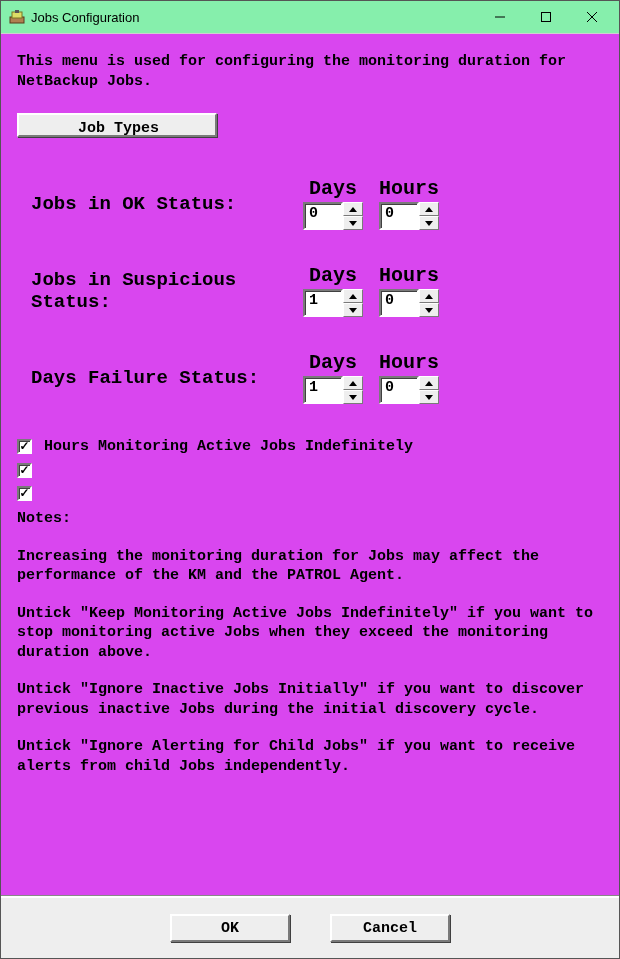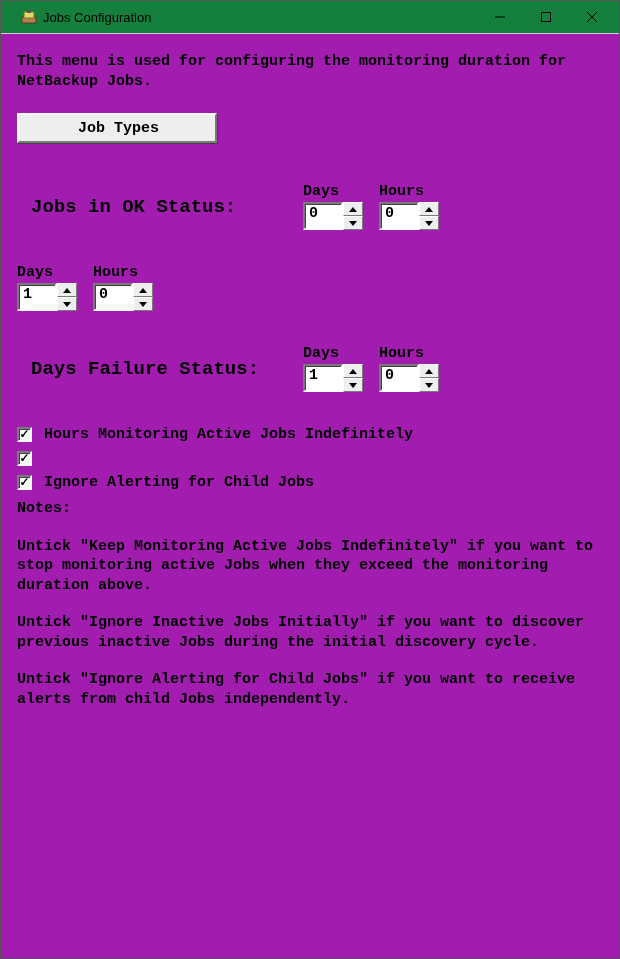--- a/index.html
+++ b/index.html
@@ -15,25 +15,25 @@
     width: 620px;
     height: 959px;
     background: #ffffff;
     border: 1px solid #555;
     box-sizing: border-box;
     display: flex;
     flex-direction: column;
   }
   .titlebar {
     height: 32px;
-    background: #15803d;
+    background: #86efac;
     border-bottom: 1px solid #d0d0d0;
     display: flex;
     align-items: center;
-    padding: 0 4px 0 20px;
+    padding: 0 4px 0 8px;
     font-family: "Segoe UI", Arial, sans-serif;
     font-size: 13px;
   }
   .titlebar .icon {
     width: 16px; height: 16px;
     margin-right: 6px;
     display: inline-flex;
     align-items: center;
     justify-content: center;
   }
@@ -47,21 +47,21 @@
   .win-btn {
     width: 46px;
     height: 30px;
     display: flex;
     align-items: center;
     justify-content: center;
     font-family: "Segoe UI", Arial, sans-serif;
   }
   .client {
     flex: 1;
-    background: #a21caf;
+    background: #d946ef;
     display: flex;
     flex-direction: column;
     box-sizing: border-box;
     overflow: hidden;
   }
   .content {
     flex: 1;
     padding: 18px 16px 8px 16px;
     box-sizing: border-box;
   }
@@ -80,21 +80,21 @@
     border-left: 2px solid #ffffff;
     border-right: 2px solid #7a7a7a;
     border-bottom: 2px solid #7a7a7a;
     box-shadow: 1px 1px 0 #404040;
     padding: 4px 10px;
     text-align: center;
     box-sizing: border-box;
   }
   .jobtypes {
     width: 200px;
-    height: 30px;
+    height: 24px;
     line-height: 20px;
     margin-bottom: 40px;
     padding-left: 13px;
   }
   .row {
     display: flex;
     align-items: center;
     margin-bottom: 34px;
   }
   .rowlabel {
@@ -103,22 +103,23 @@
     font-weight: bold;
     font-size: 19px;
     box-sizing: border-box;
   }
   .spincol {
     display: flex;
     flex-direction: column;
   }
   .spincol .lbl {
     font-weight: bold;
-    font-size: 15px;
+    font-size: 20px;
     margin-bottom: 2px;
+    text-align: center;
   }
   .spinner {
     display: flex;
     width: 60px;
     height: 28px;
   }
   .spinner .val {
     flex: 1;
     background: #ffffff;
     border-top: 2px solid #7a7a7a;
@@ -274,20 +275,21 @@
                 </div>
               <div class="arrowbtn">
                   <div class="tri down"></div>
                 </div>
             </div>
           </div>
         </div>
       </div>
 
       <div class="row">
+        <div class="rowlabel">Jobs in Suspicious Status:</div>
         <div class="spincol">
           <div class="lbl">Days</div>
           <div class="spinner">
             <div class="val">1</div>
             <div class="arrows">
               <div class="arrowbtn">
                   <div class="tri up"></div>
                 </div>
               <div class="arrowbtn">
                   <div class="tri down"></div>
@@ -348,28 +350,32 @@
       <div class="checks">
         <div class="checkrow">
           <div class="checkbox">✓</div>
           <span>Hours Monitoring Active Jobs Indefinitely</span>
         </div>
         <div class="checkrow">
           <div class="checkbox">✓</div>
         </div>
         <div class="checkrow">
           <div class="checkbox">✓</div>
-          <span>Ignore Alerting for Child Jobs</span>
         </div>
       </div>
 
       <div class="notes">
         <p>Notes:</p>
+        <p>Increasing the monitoring duration for Jobs may affect the performance of the KM and the PATROL Agent.</p>
         <p>Untick "Keep Monitoring Active Jobs Indefinitely" if you want to stop monitoring active Jobs when they exceed the monitoring duration above.</p>
         <p>Untick "Ignore Inactive Jobs Initially" if you want to discover previous inactive Jobs during the initial discovery cycle.</p>
         <p>Untick "Ignore Alerting for Child Jobs" if you want to receive alerts from child Jobs independently.</p>
       </div>
 
     </div>
 
+    <div class="footer">
+      <div class="btn3d footbtn">OK</div>
+      <div class="btn3d footbtn">Cancel</div>
+    </div>
   </div>
 
 </div>
 
 </body></html>

